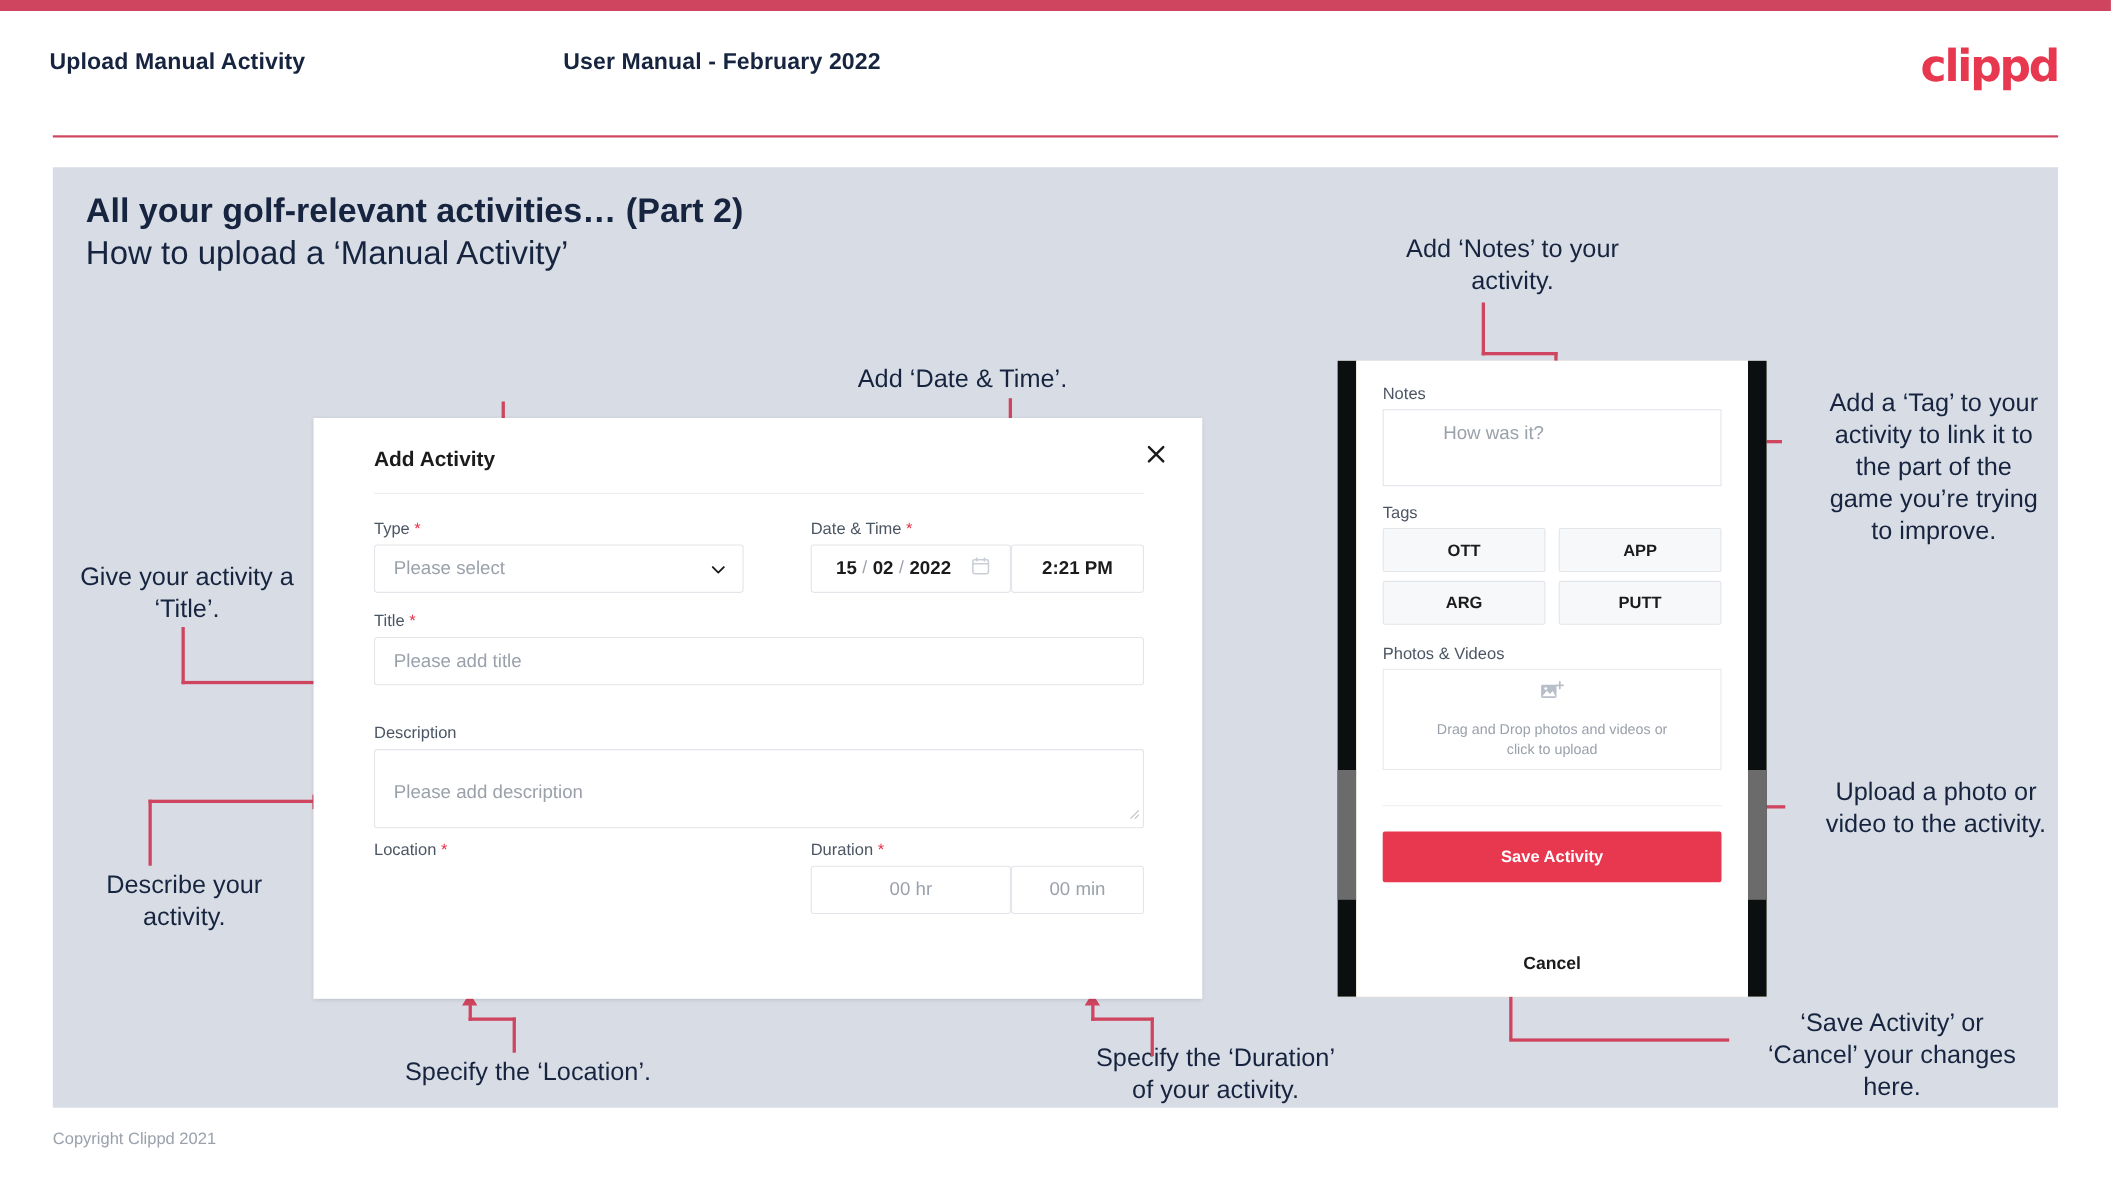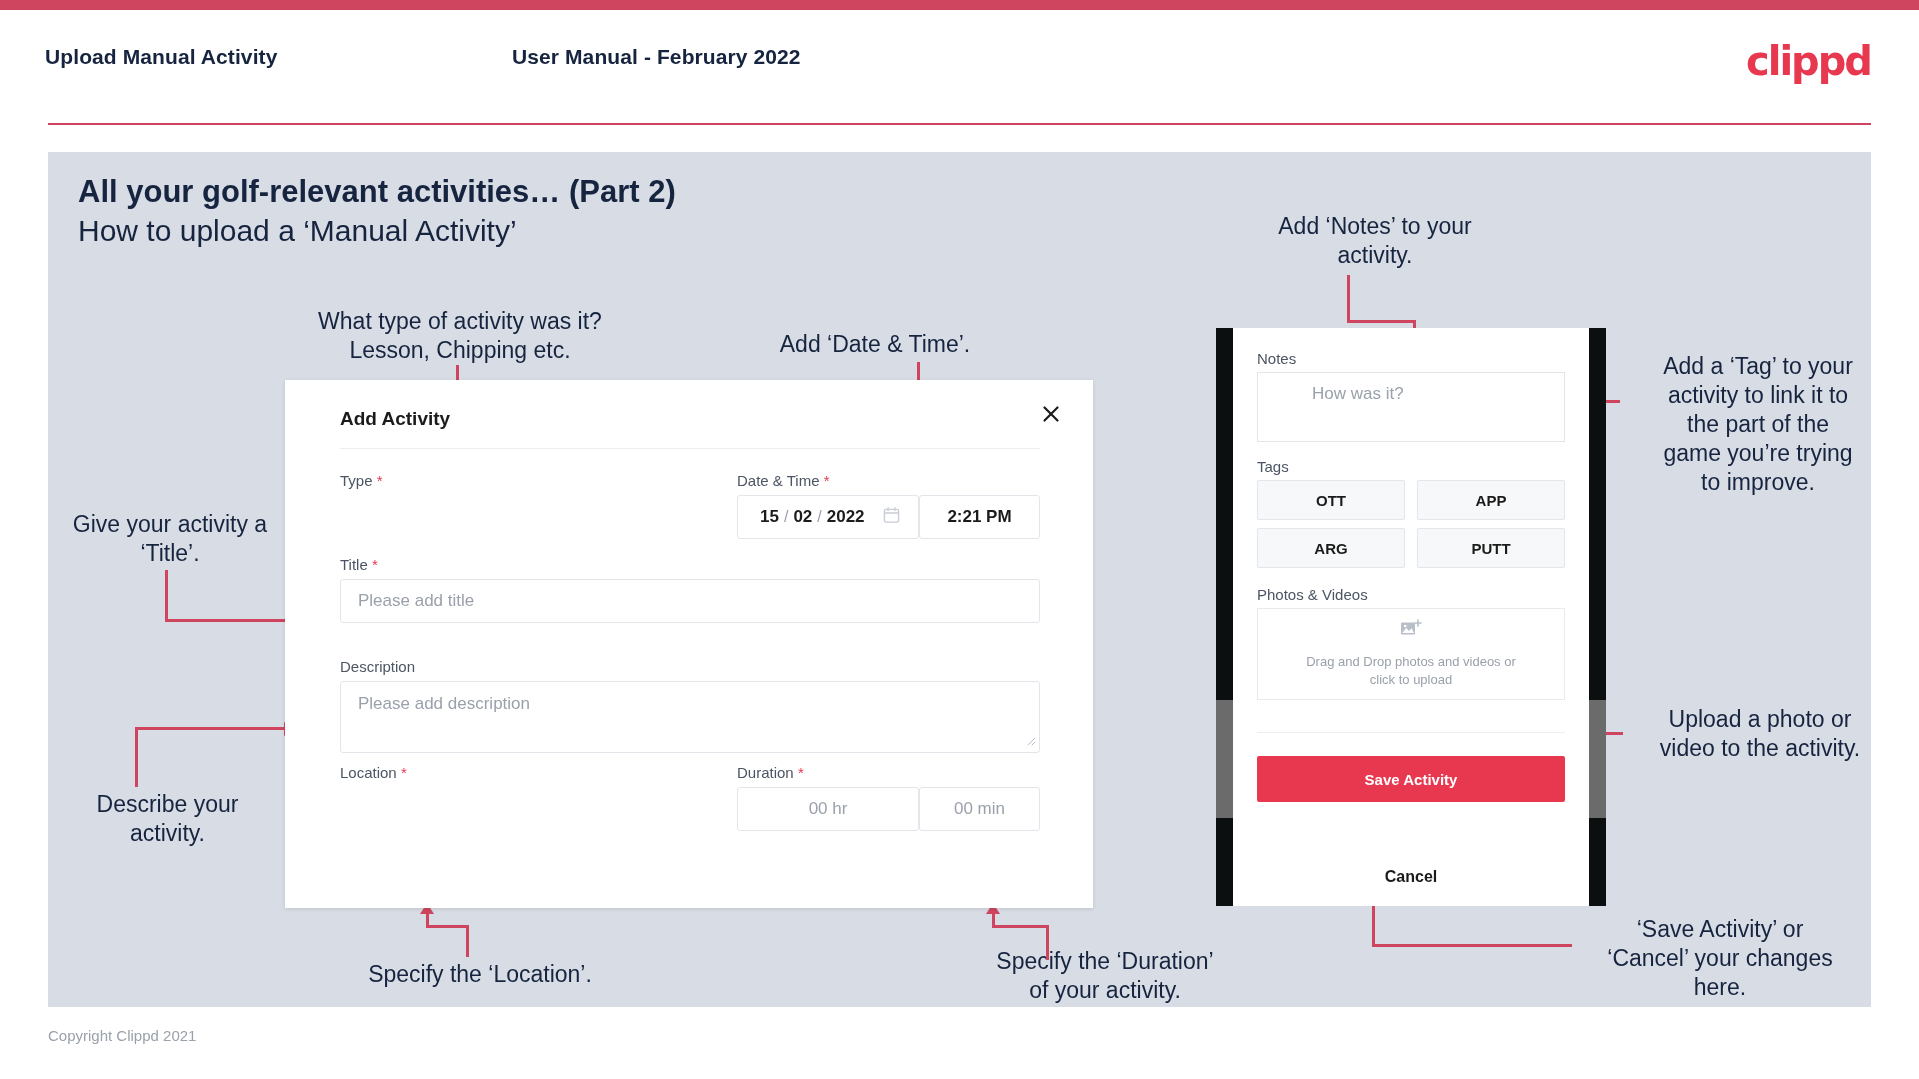--- a/index.html
+++ b/index.html
@@ -166,22 +166,20 @@
   <div class="logo">clippd</div>
   <div class="header-rule"></div>
 
   <div class="slide">
     <div class="slide-title">All your golf-relevant activities… (Part 2)</div>
     <div class="slide-subtitle">How to upload a ‘Manual Activity’</div>
   </div>
 
   <div class="copyright">Copyright Clippd 2021</div>
 
-  <div class="anno" style="left:300px; top:307px; width:320px; white-space:pre-line;">What type of activity was it?
-Lesson, Chipping etc.</div>
 
   <div class="anno" style="left:745px; top:330px; width:260px; white-space:pre-line;">Add ‘Date &amp; Time’.</div>
 
   <div class="anno" style="left:40px; top:510px; width:260px; white-space:pre-line;">Give your activity a
 ‘Title’.</div>
 
   <div class="anno" style="left:40px; top:790px; width:255px; white-space:pre-line;">Describe your
 activity.</div>
 
   <div class="anno" style="left:330px; top:960px; width:300px; white-space:pre-line;">Specify the ‘Location’.</div>
@@ -256,20 +254,28 @@
     <div class="dlg-close">
       <svg width="20" height="20" viewBox="0 0 20 20" aria-hidden="true">
         <path d="M3.5 3.5 L16.5 16.5 M16.5 3.5 L3.5 16.5" stroke="#1b1b1b" stroke-width="2.2" stroke-linecap="round"></path>
       </svg>
     </div>
     <div class="dlg-rule"></div>
 
     <div class="f-label" style="left:55px; top:92px;">
       <span>Type</span>
       <span class="req">*</span>
+    </div>
+    <div class="f-box" style="left:55px; top:115px; width:336px; height:44px;">
+      <span class="f-ph">Please select</span>
+      <span class="chev">
+        <svg width="14" height="14" viewBox="0 0 14 14" aria-hidden="true">
+          <path d="M2 5 L7 10 L12 5" fill="none" stroke="#1b1b1b" stroke-width="1.7" stroke-linecap="round" stroke-linejoin="round"></path>
+        </svg>
+      </span>
     </div>
 
     <div class="f-label" style="left:452px; top:92px;">
       <span>Date &amp; Time</span>
       <span class="req">*</span>
     </div>
     <div class="f-box" style="left:452px; top:115px; width:182px; height:44px;">
       <span style="padding-left:22px; display:flex; gap:5px; align-items:center;">
         <span class="f-val">15</span>
         <span style="color:#9aa1ab;font-size:16px;">/</span>
@@ -293,21 +299,21 @@
       <span>Title</span>
       <span class="req">*</span>
     </div>
     <div class="f-box" style="left:55px; top:199px; width:700px; height:44px;">
       <span class="f-ph">Please add title</span>
     </div>
 
     <div class="f-label" style="left:55px; top:278px;">
       <span>Description</span>
     </div>
-    <div class="f-box" style="left:55px; top:301px; width:700px; height:72px; align-items:flex-start; padding-top:12px; position:absolute;">
+    <div class="f-box" style="left:55px; top:301px; width:700px; height:72px; align-items:flex-start; padding-top:28px; position:absolute;">
       <span class="f-ph">Please add description</span>
       <span style="position:absolute; right:3px; bottom:2px;">
         <svg width="10" height="10" viewBox="0 0 10 10" aria-hidden="true">
           <path d="M9 2 L2 9 M9 6 L6 9" stroke="#b9bfc8" stroke-width="1" stroke-linecap="round"></path>
         </svg>
       </span>
     </div>
 
     <div class="f-label" style="left:55px; top:384px;">
       <span>Location</span>

